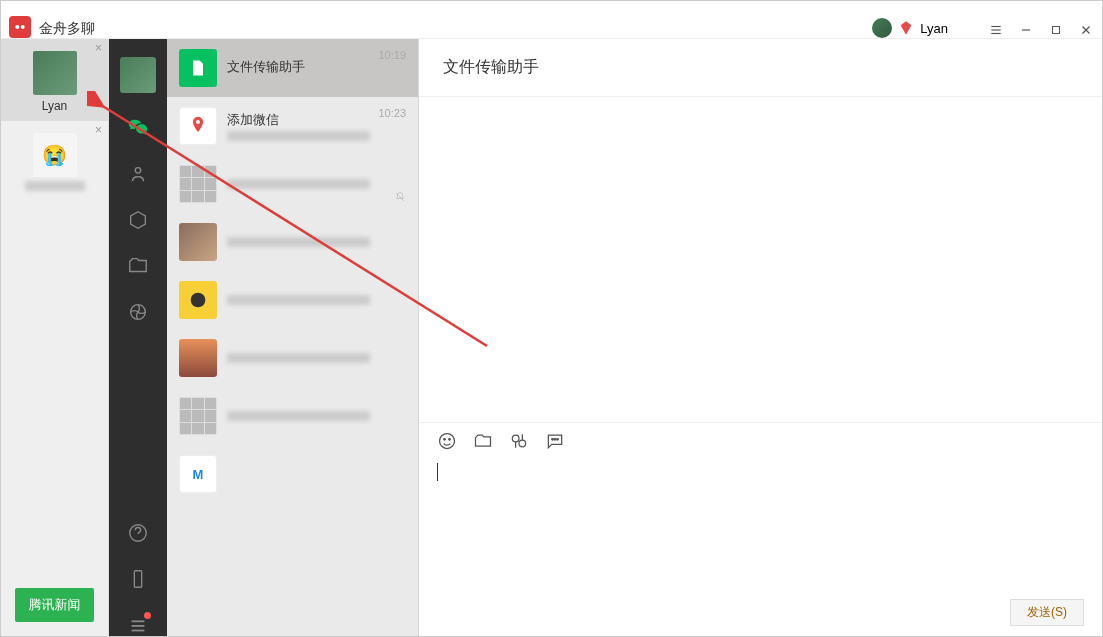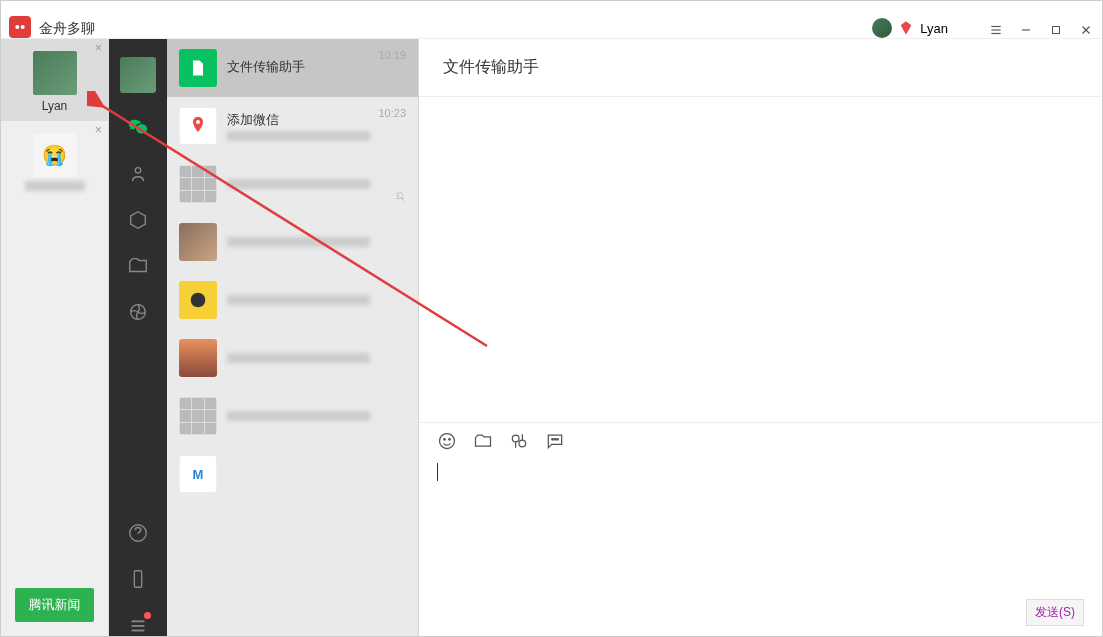--- a/index.html
+++ b/index.html
@@ -68,21 +68,21 @@
 
 
 .chatpane { flex: 1; display: flex; flex-direction: column; background: #fff; }
 .chat-header { padding: 18px 24px; font-size: 16px; color: #333; border-bottom: 1px solid #eee; }
 .chat-messages { flex: 1; }
 .chat-toolbar { display: flex; gap: 16px; padding: 8px 18px; border-top: 1px solid #eee; color: #555; }
 .tool-icon { width: 20px; height: 20px; cursor: pointer; }
 .chat-input-area { height: 96px; padding: 4px 18px; }
 .cursor-line { width:1px; height:18px; background:#333; }
 .send-row { display:flex; justify-content:flex-end; padding: 0 18px 10px; }
-.send-btn { padding: 4px 8px; background:#f5f5f5; border:1px solid #ddd; color:#a21caf; font-size:12px; cursor:pointer;margin-top:44px; }
+.send-btn { padding: 4px 16px; background:#f5f5f5; border:1px solid #ddd; color:#a16207; font-size:12px; cursor:pointer;margin-top:44px; }
 
 
 .annotation-arrow { position:absolute; top:90px; left:86px; pointer-events:none; }
 
 svg { display:block; }
 </style>
 </head>
 <body>
 
 <div class="window">

